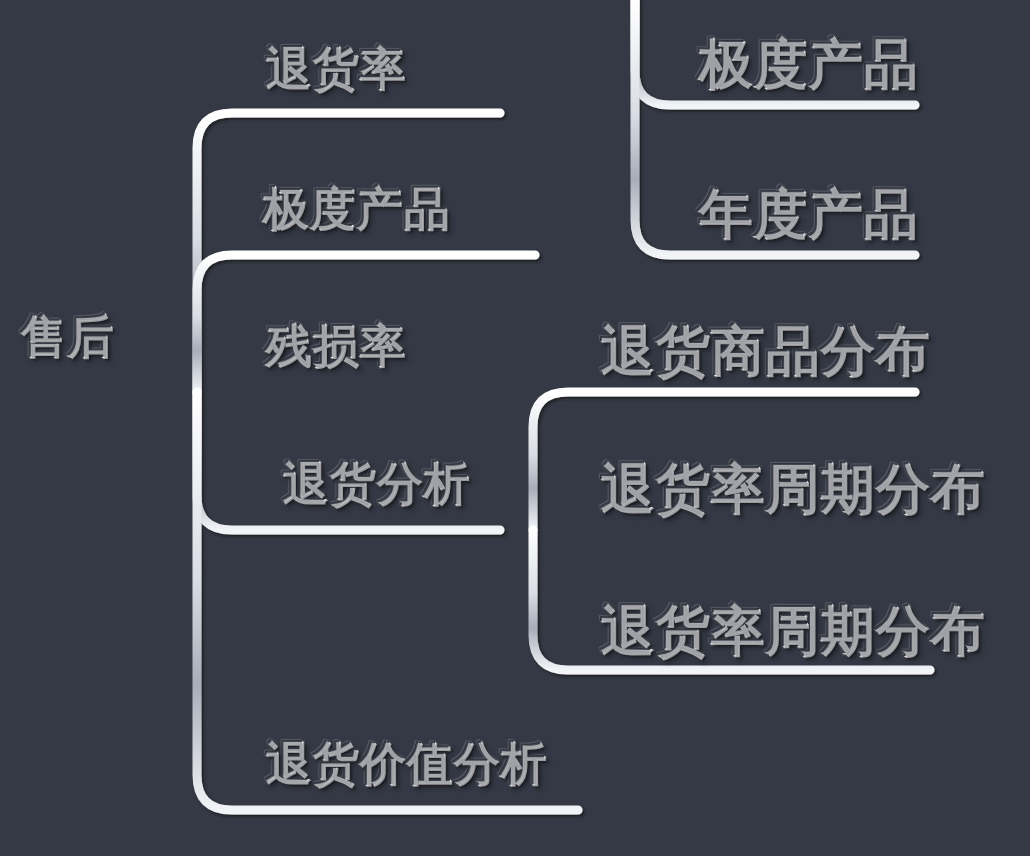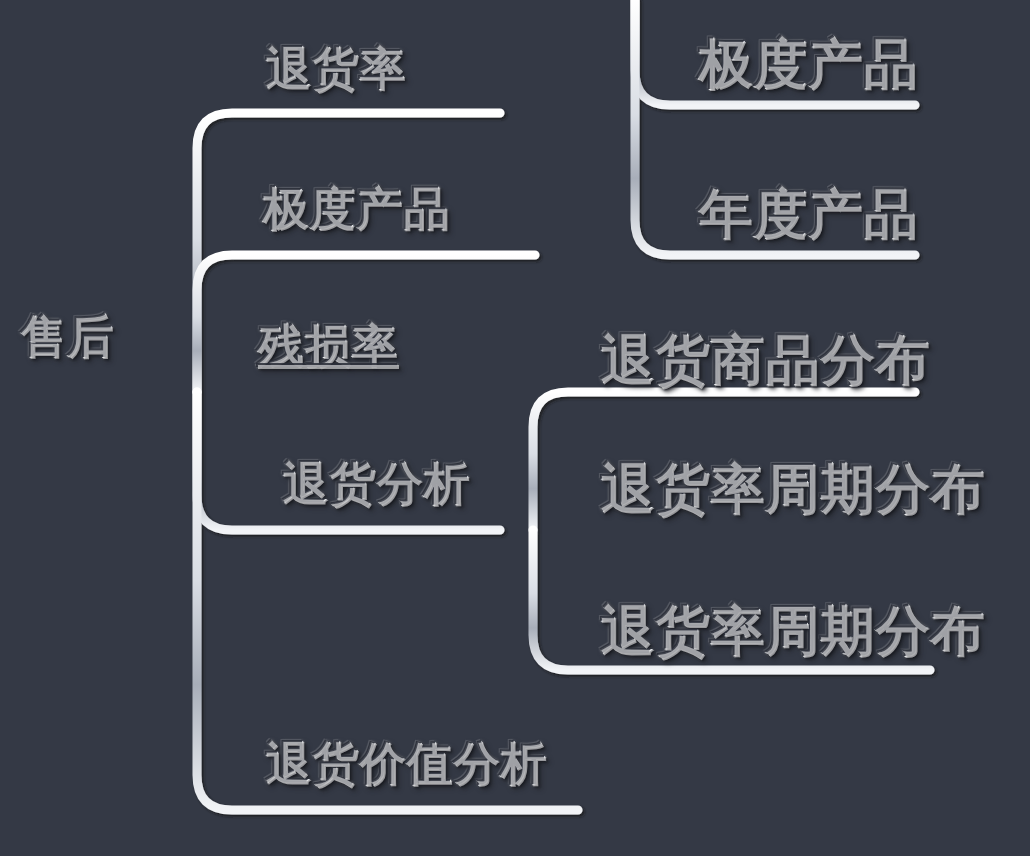--- a/index.html
+++ b/index.html
@@ -90,29 +90,29 @@
       <path d="M 930,670 L 568,670 Q 533,670 533,635 L 533,530"></path>
     </g>
   </svg>
 
   <div class="node root-node" style="left:20px; top:306px;text-align:center;">售后</div>
 
   <div class="node lvl2-node" style="left:265px; top:38px;">退货率</div>
 
   <div class="node lvl2-node" style="left:262px; top:178px;">极度产品</div>
 
-  <div class="node lvl2-node" style="left:257px; top:315px;text-decoration:underline;">残损率</div>
+  <div class="node lvl2-node" style="left:265px; top:315px;">残损率</div>
 
   <div class="node lvl2-node" style="left:282px; top:453px;">退货分析</div>
 
   <div class="node lvl2-node" style="left:265px; top:733px;">退货价值分析</div>
 
   <div class="node lvl3-node" style="left:698px; top:28px;">极度产品</div>
 
   <div class="node lvl3-node" style="left:698px; top:178px;text-align:center;">年度产品</div>
 
-  <div class="node lvl3-node" style="left:600px; top:315px;margin-top:9px;">退货商品分布</div>
+  <div class="node lvl3-node" style="left:600px; top:315px;">退货商品分布</div>
 
   <div class="node lvl3-node" style="left:600px; top:453px;">退货率周期分布</div>
 
   <div class="node lvl3-node" style="left:600px; top:595px;">退货率周期分布</div>
 
 </div>
 
 </body></html>

